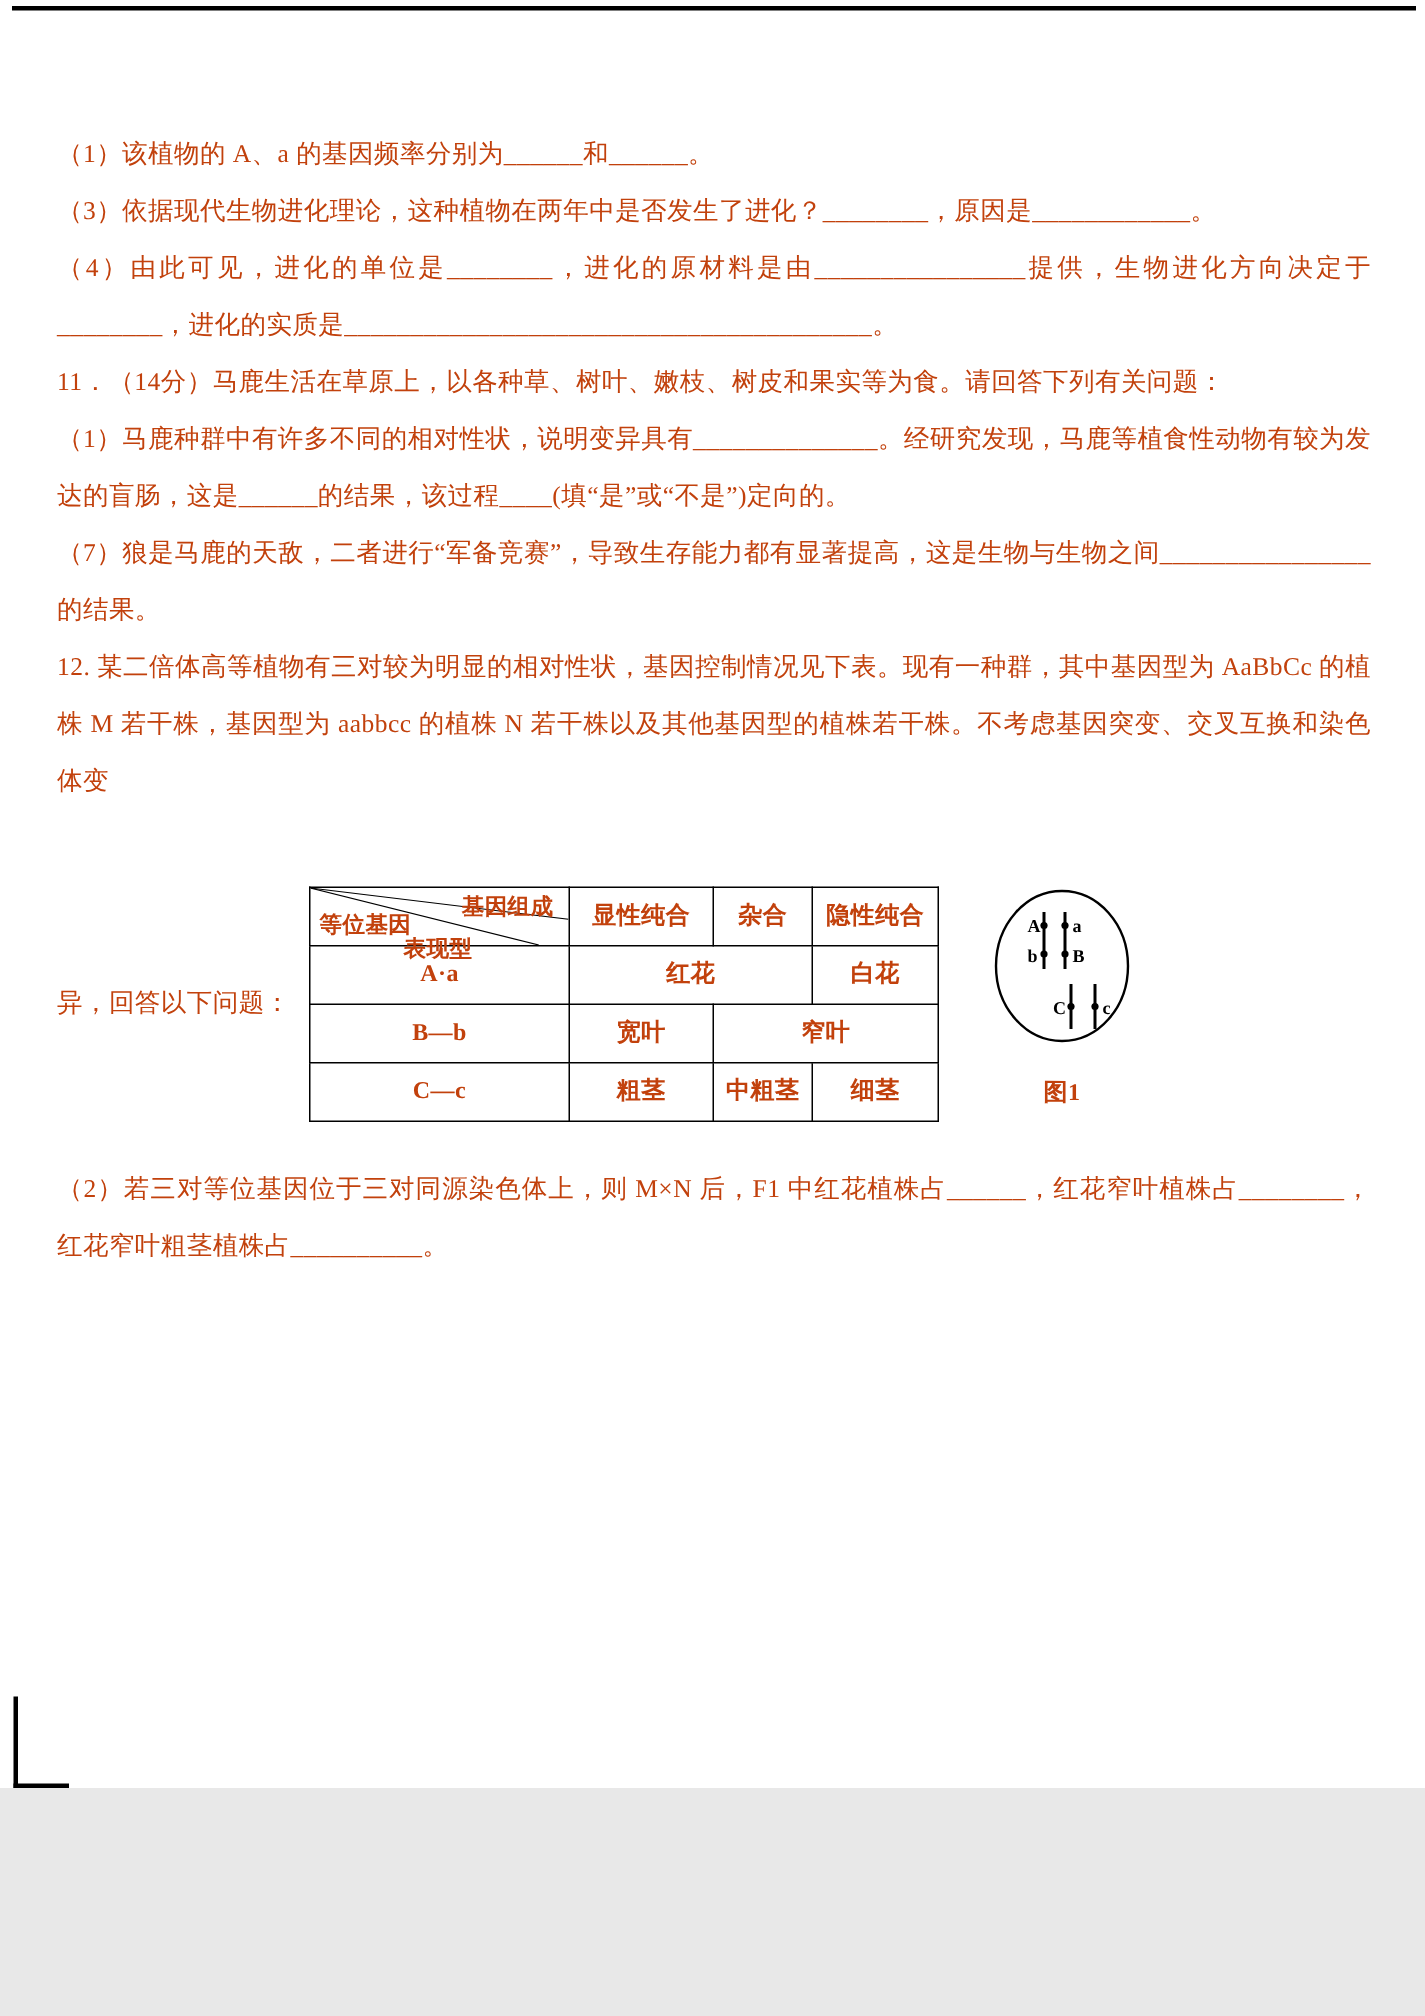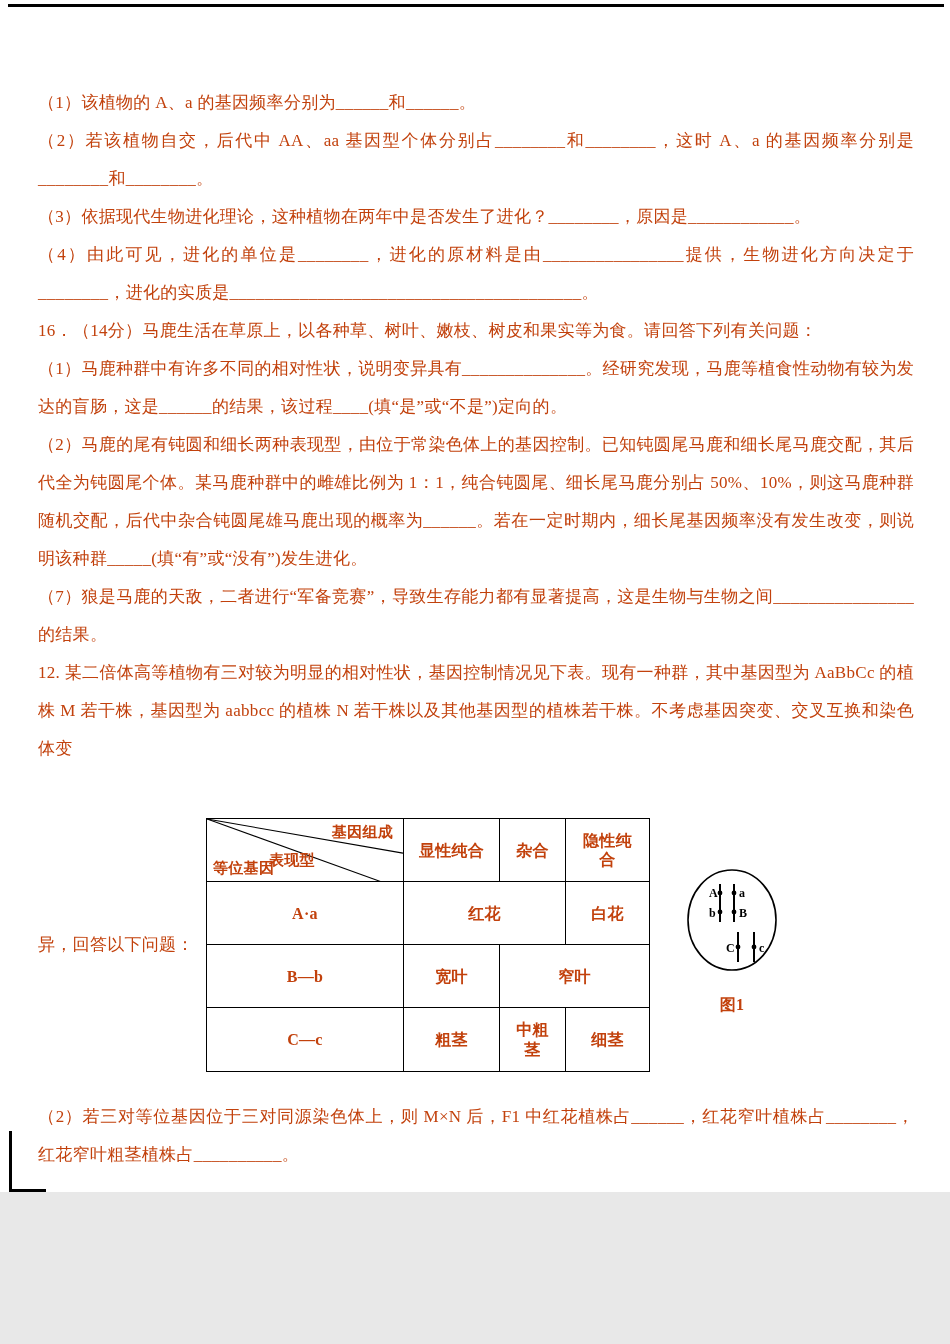--- a/index.html
+++ b/index.html
@@ -36,21 +36,21 @@
     margin:50px 0 26px 0;
   }
   .side-text { width:168px; flex:none; }
   table.gene-table {
     border-collapse:collapse; flex:none;
     font-weight:700; font-size:16px;
     text-align:center; line-height:1.2;
   }
   table.gene-table td {
     border:1.8px solid #000;
-    padding:12px;
+    padding:0;
     height:38px;
   }
   td.corner-cell {
     position:relative;
     width:172px; height:84px;
     font-size:15px;
   }
   td.corner-cell svg { position:absolute; left:0; top:0; width:100%; height:100%; }
   .corner-lbl { position:absolute; white-space:nowrap; }
   .lbl-top    { top:4px;  right:10px; }
@@ -68,26 +68,24 @@
 <body>
 
 <div class="page">
 
   <div class="top-rule"></div>
   <div class="corner-mark"></div>
 
   <div class="content">
 
     <p>（1）该植物的 A、a 的基因频率分别为______和______。</p>
-    <p>（2）若该植物自交，后代中 AA、aa 基因型个体分别占________和________，这时 A、a 的基因频率分别是________和________。</p>
     <p>（3）依据现代生物进化理论，这种植物在两年中是否发生了进化？________，原因是____________。</p>
     <p>（4）由此可见，进化的单位是________，进化的原材料是由________________提供，生物进化方向决定于________，进化的实质是________________________________________。</p>
-    <p>16．（14分）马鹿生活在草原上，以各种草、树叶、嫩枝、树皮和果实等为食。请回答下列有关问题：</p>
+    <p>11．（14分）马鹿生活在草原上，以各种草、树叶、嫩枝、树皮和果实等为食。请回答下列有关问题：</p>
     <p>（1）马鹿种群中有许多不同的相对性状，说明变异具有______________。经研究发现，马鹿等植食性动物有较为发达的盲肠，这是______的结果，该过程____(填“是”或“不是”)定向的。</p>
-    <p>（2）马鹿的尾有钝圆和细长两种表现型，由位于常染色体上的基因控制。已知钝圆尾马鹿和细长尾马鹿交配，其后代全为钝圆尾个体。某马鹿种群中的雌雄比例为 1：1，纯合钝圆尾、细长尾马鹿分别占 50%、10%，则这马鹿种群随机交配，后代中杂合钝圆尾雄马鹿出现的概率为______。若在一定时期内，细长尾基因频率没有发生改变，则说明该种群_____(填“有”或“没有”)发生进化。</p>
     <p>（7）狼是马鹿的天敌，二者进行“军备竞赛”，导致生存能力都有显著提高，这是生物与生物之间________________的结果。</p>
     <p>12. 某二倍体高等植物有三对较为明显的相对性状，基因控制情况见下表。现有一种群，其中基因型为 AaBbCc 的植株 M 若干株，基因型为 aabbcc 的植株 N 若干株以及其他基因型的植株若干株。不考虑基因突变、交叉互换和染色体变</p>
 
     <div class="table-block">
 
       <div class="side-text">异，回答以下问题：</div>
 
       <table class="gene-table">
         <colgroup>
           <col style="width:172px">

